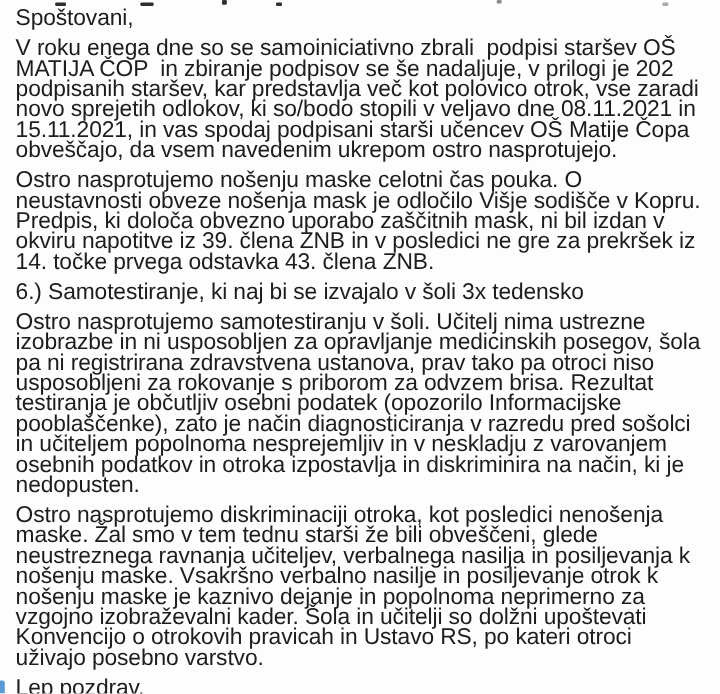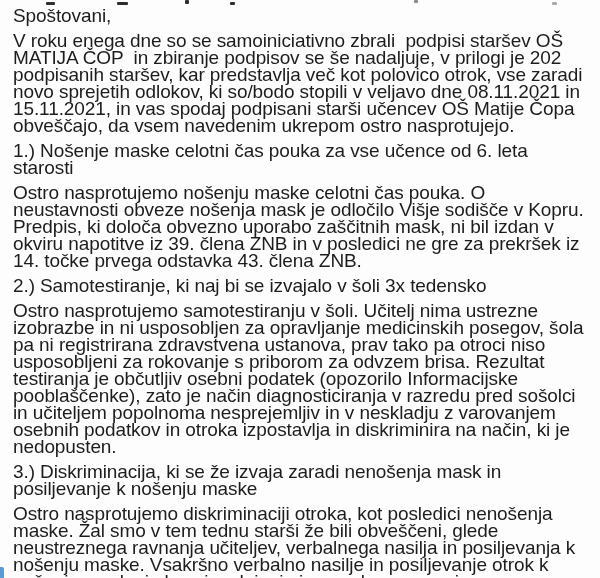--- a/index.html
+++ b/index.html
@@ -71,29 +71,27 @@
       <i class="m3"></i>
       <i class="m4"></i>
       <i class="m5"></i>
       <i class="m6"></i>
   </div>
 
   <p>Spoštovani,</p>
 
   <p>V roku enega dne so se samoiniciativno zbrali  podpisi staršev OŠ MATIJA ČOP  in zbiranje podpisov se še nadaljuje, v prilogi je 202 podpisanih staršev, kar predstavlja več kot polovico otrok, vse zaradi novo sprejetih odlokov, ki so/bodo stopili v veljavo dne 08.11.2021 in 15.11.2021, in vas spodaj podpisani starši učencev OŠ Matije Čopa obveščajo, da vsem navedenim ukrepom ostro nasprotujejo.</p>
 
-  <p>1.) Nošenje maske celotni čas pouka za vse učence od 6. leta starosti</p>
 
   <p>Ostro nasprotujemo nošenju maske celotni čas pouka. O neustavnosti obveze nošenja mask je odločilo Višje sodišče v Kopru. Predpis, ki določa obvezno uporabo zaščitnih mask, ni bil izdan v okviru napotitve iz 39. člena ZNB in v posledici ne gre za prekršek iz 14. točke prvega odstavka 43. člena ZNB.</p>
 
-  <p>2.) Samotestiranje, ki naj bi se izvajalo v šoli 3x tedensko</p>
+  <p>6.) Samotestiranje, ki naj bi se izvajalo v šoli 3x tedensko</p>
 
   <p>Ostro nasprotujemo samotestiranju v šoli. Učitelj nima ustrezne izobrazbe in ni usposobljen za opravljanje medicinskih posegov, šola pa ni registrirana zdravstvena ustanova, prav tako pa otroci niso usposobljeni za rokovanje s priborom za odvzem brisa. Rezultat testiranja je občutljiv osebni podatek (opozorilo Informacijske pooblaščenke), zato je način diagnosticiranja v razredu pred sošolci in učiteljem popolnoma nesprejemljiv in v neskladju z varovanjem osebnih podatkov in otroka izpostavlja in diskriminira na način, ki je nedopusten.</p>
 
-  <p>3.) Diskriminacija, ki se že izvaja zaradi nenošenja mask in posiljevanje k nošenju maske</p>
 
   <p>Ostro nasprotujemo diskriminaciji otroka, kot posledici nenošenja maske. Žal smo v tem tednu starši že bili obveščeni, glede neustreznega ravnanja učiteljev, verbalnega nasilja in posiljevanja k nošenju maske. Vsakršno verbalno nasilje in posiljevanje otrok k nošenju maske je kaznivo dejanje in popolnoma neprimerno za vzgojno izobraževalni kader. Šola in učitelji so dolžni upoštevati Konvencijo o otrokovih pravicah in Ustavo RS, po kateri otroci uživajo posebno varstvo.</p>
 
 
   <p>Lep pozdrav,
 Starši učencev OŠ MATIJA ČOP</p>
 
 </div>
 
 <div class="blue-fragment"></div>

